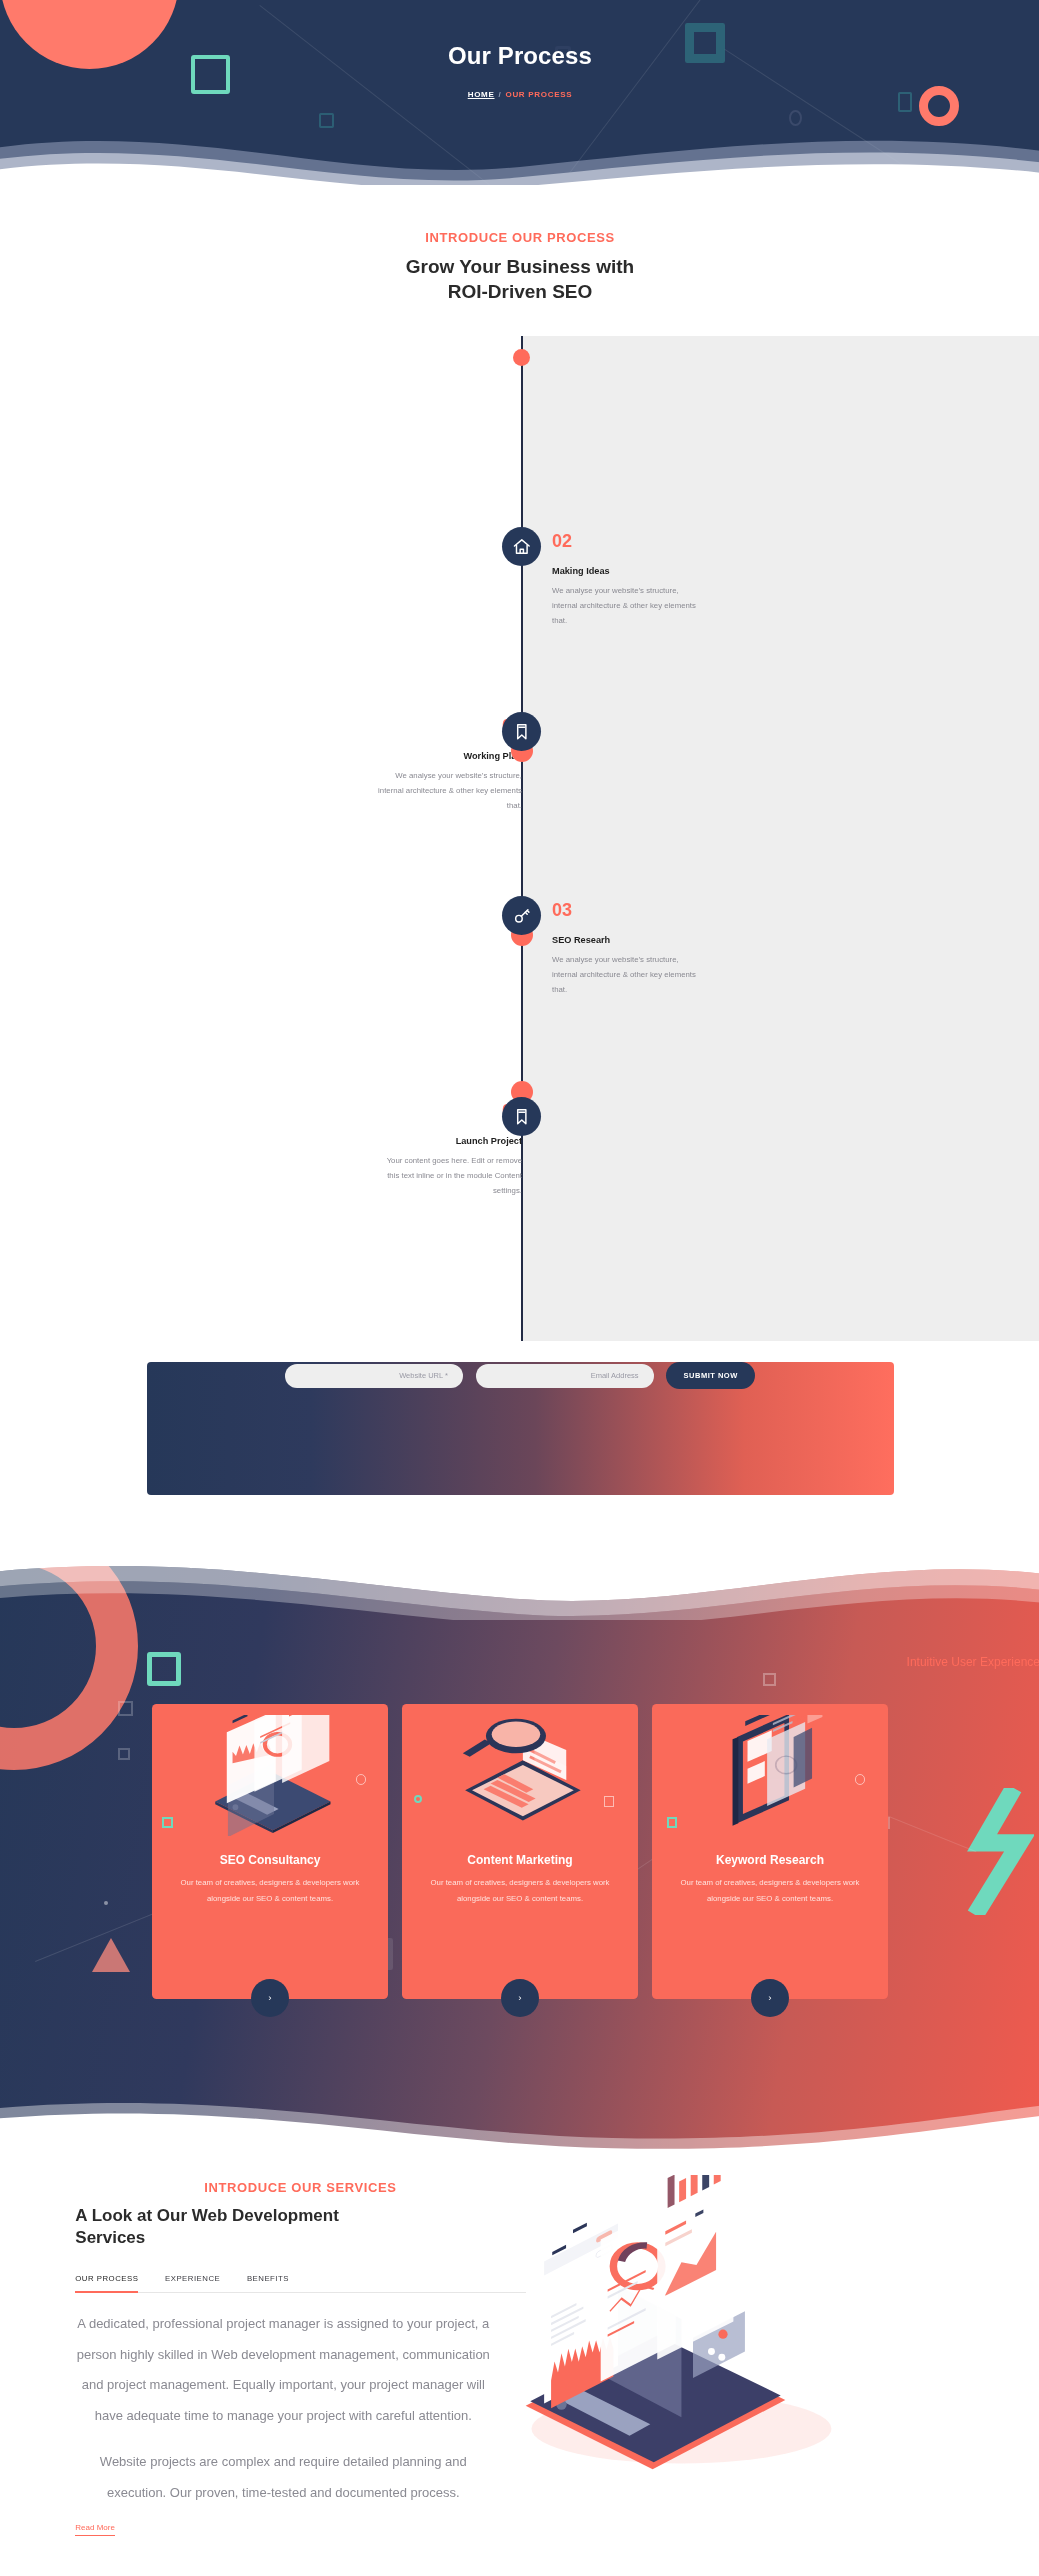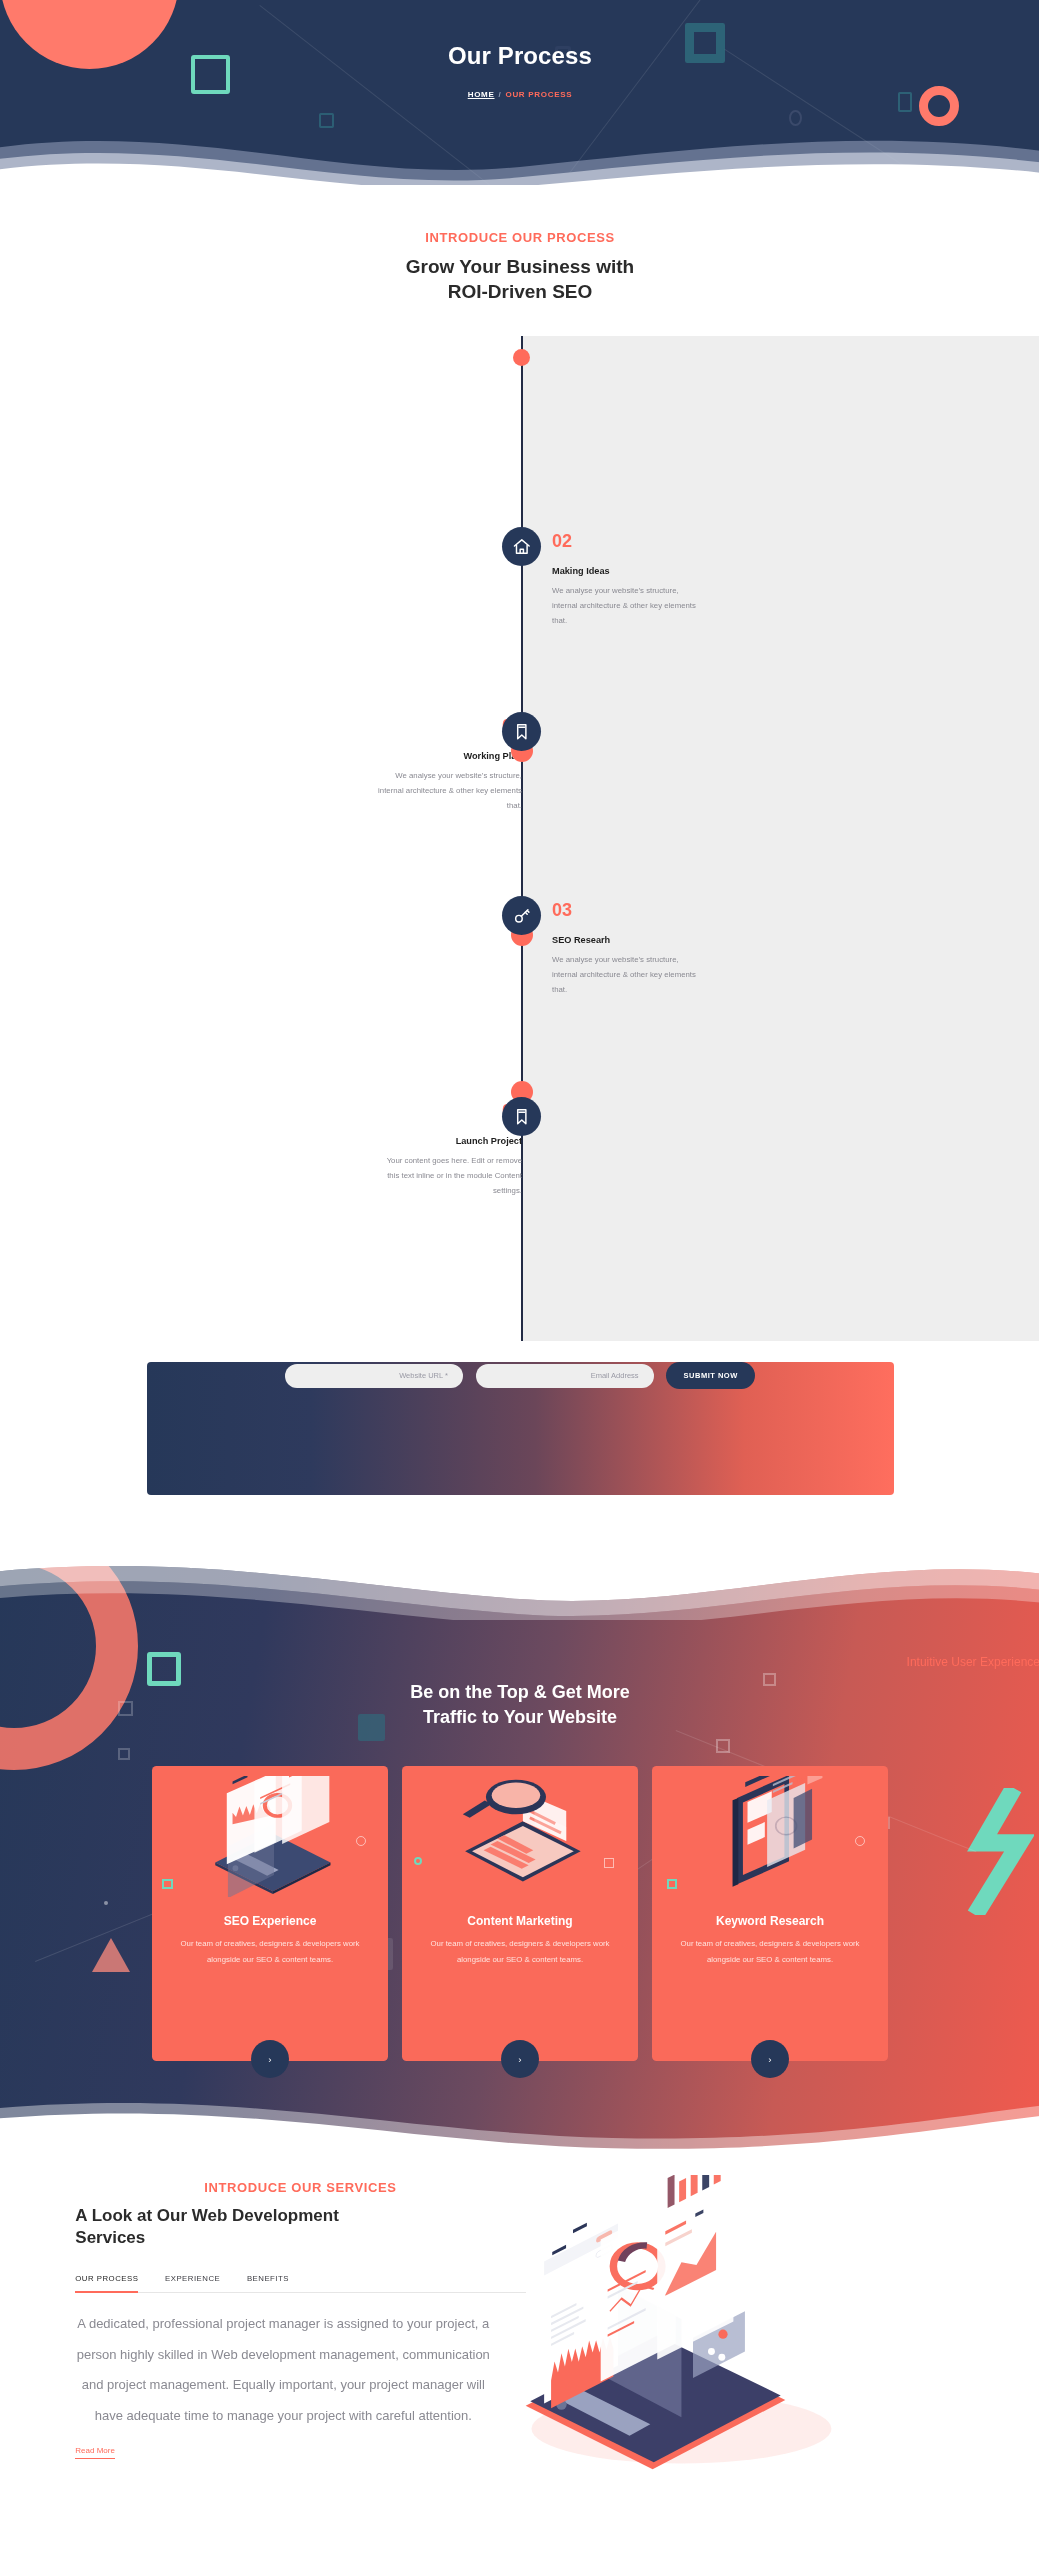--- a/index.html
+++ b/index.html
@@ -411,24 +411,20 @@
     <path d="M0,52 C340,22 600,78 900,100 C1200,122 1480,22 1800,58 L1800,80 C1480,46 1200,142 900,120 C600,98 340,44 0,72 Z" fill="#ffffff" opacity="0.30"></path>
   </svg>
 
   <svg class="dark-wave-bot" viewBox="0 0 1800 120" preserveAspectRatio="none">
     <path d="M0,40 C420,6 700,84 1060,92 C1400,100 1620,58 1800,36 L1800,120 L0,120 Z" fill="#ffffff" opacity="0.40"></path>
     <path d="M0,58 C420,24 700,102 1060,110 C1400,118 1620,76 1800,54 L1800,120 L0,120 Z" fill="#ffffff"></path>
   </svg>
 
   <div class="dark-head">
     <div class="dark-eyebrow">Intuitive User Experience</div>
-    <h2>
-      <span>Be on the Top &amp; Get More</span><br>
-      <span>Traffic to Your Website</span>
-    </h2>
   </div>
 
   <div class="cards">
 
     <div class="card">
       <div class="card-art">
         <svg width="156" height="121" viewBox="0 0 270 210">
           <g>
             <path d="M40,150 L140,200 L240,150 L140,100 Z" fill="#3c4a72"></path>
             <path d="M40,150 L140,200 L140,205 L40,155 Z" fill="#2b3558"></path>
@@ -452,21 +448,21 @@
           <g opacity="0.95">
             <path d="M156,-4 L238,-42 L238,80 L156,118 Z" fill="#ffffff" opacity="0.88"></path>
             <rect x="170" y="30" width="8" height="34" fill="#2b3558" transform="skewY(-25)"></rect>
             <rect x="184" y="22" width="8" height="42" fill="#fa6a5a" transform="skewY(-25)"></rect>
             <rect x="198" y="34" width="8" height="30" fill="#2b3558" transform="skewY(-25)"></rect>
             <rect x="212" y="18" width="8" height="46" fill="#fa6a5a" transform="skewY(-25)"></rect>
             <rect x="168" y="78" width="46" height="3" fill="#fa6a5a" transform="skewY(-25)"></rect>
           </g>
         </svg>
       </div>
-      <h4>SEO Experience</h4>
+      <h4>SEO Consultancy</h4>
       <p>Our team of creatives, designers &amp; developers work alongside our SEO &amp; content teams.</p>
       <div class="card-mini cm-sq-mint" style="left:10.4px; top:113px;"></div>
       <div class="card-mini cm-ring-w" style="right:22px; top:70px;"></div>
       <button class="card-btn">›</button>
     </div>
 
     <div class="card">
       <div class="card-art">
         <svg width="156" height="116" viewBox="0 0 270 200">
           <path d="M40,130 L140,182 L240,130 L140,78 Z" fill="#2b3558"></path>
@@ -536,20 +532,21 @@
         <span>Services</span>
       </h2>
 
       <div class="tabs">
         <button class="tab active">OUR PROCESS</button>
         <button class="tab">EXPERIENCE</button>
         <button class="tab">BENEFITS</button>
       </div>
 
       <p>A dedicated, professional project manager is assigned to your project, a person highly skilled in Web development management, communication and project management. Equally important, your project manager will have adequate time to manage your project with careful attention.</p>
+      <p>Website projects are complex and require detailed planning and execution. Our proven, time-tested and documented process.</p>
       <a href="#" class="readmore">Read More</a>
     </div>
 
     <div class="bottom-right">
       <svg width="370" height="300" viewBox="0 0 640 520">
         <ellipse cx="300" cy="440" rx="260" ry="60" fill="#fa6a5a" opacity="0.12"></ellipse>
         <g>
           <path d="M30,400 L250,510 L480,390 L260,282 Z" fill="#fa6a5a"></path>
           <path d="M38,392 L252,498 L472,382 L258,278 Z" fill="#3c3f68"></path>
           <path d="M66,378 L210,452 L246,432 L102,360 Z" fill="#9aa2c0"></path>

